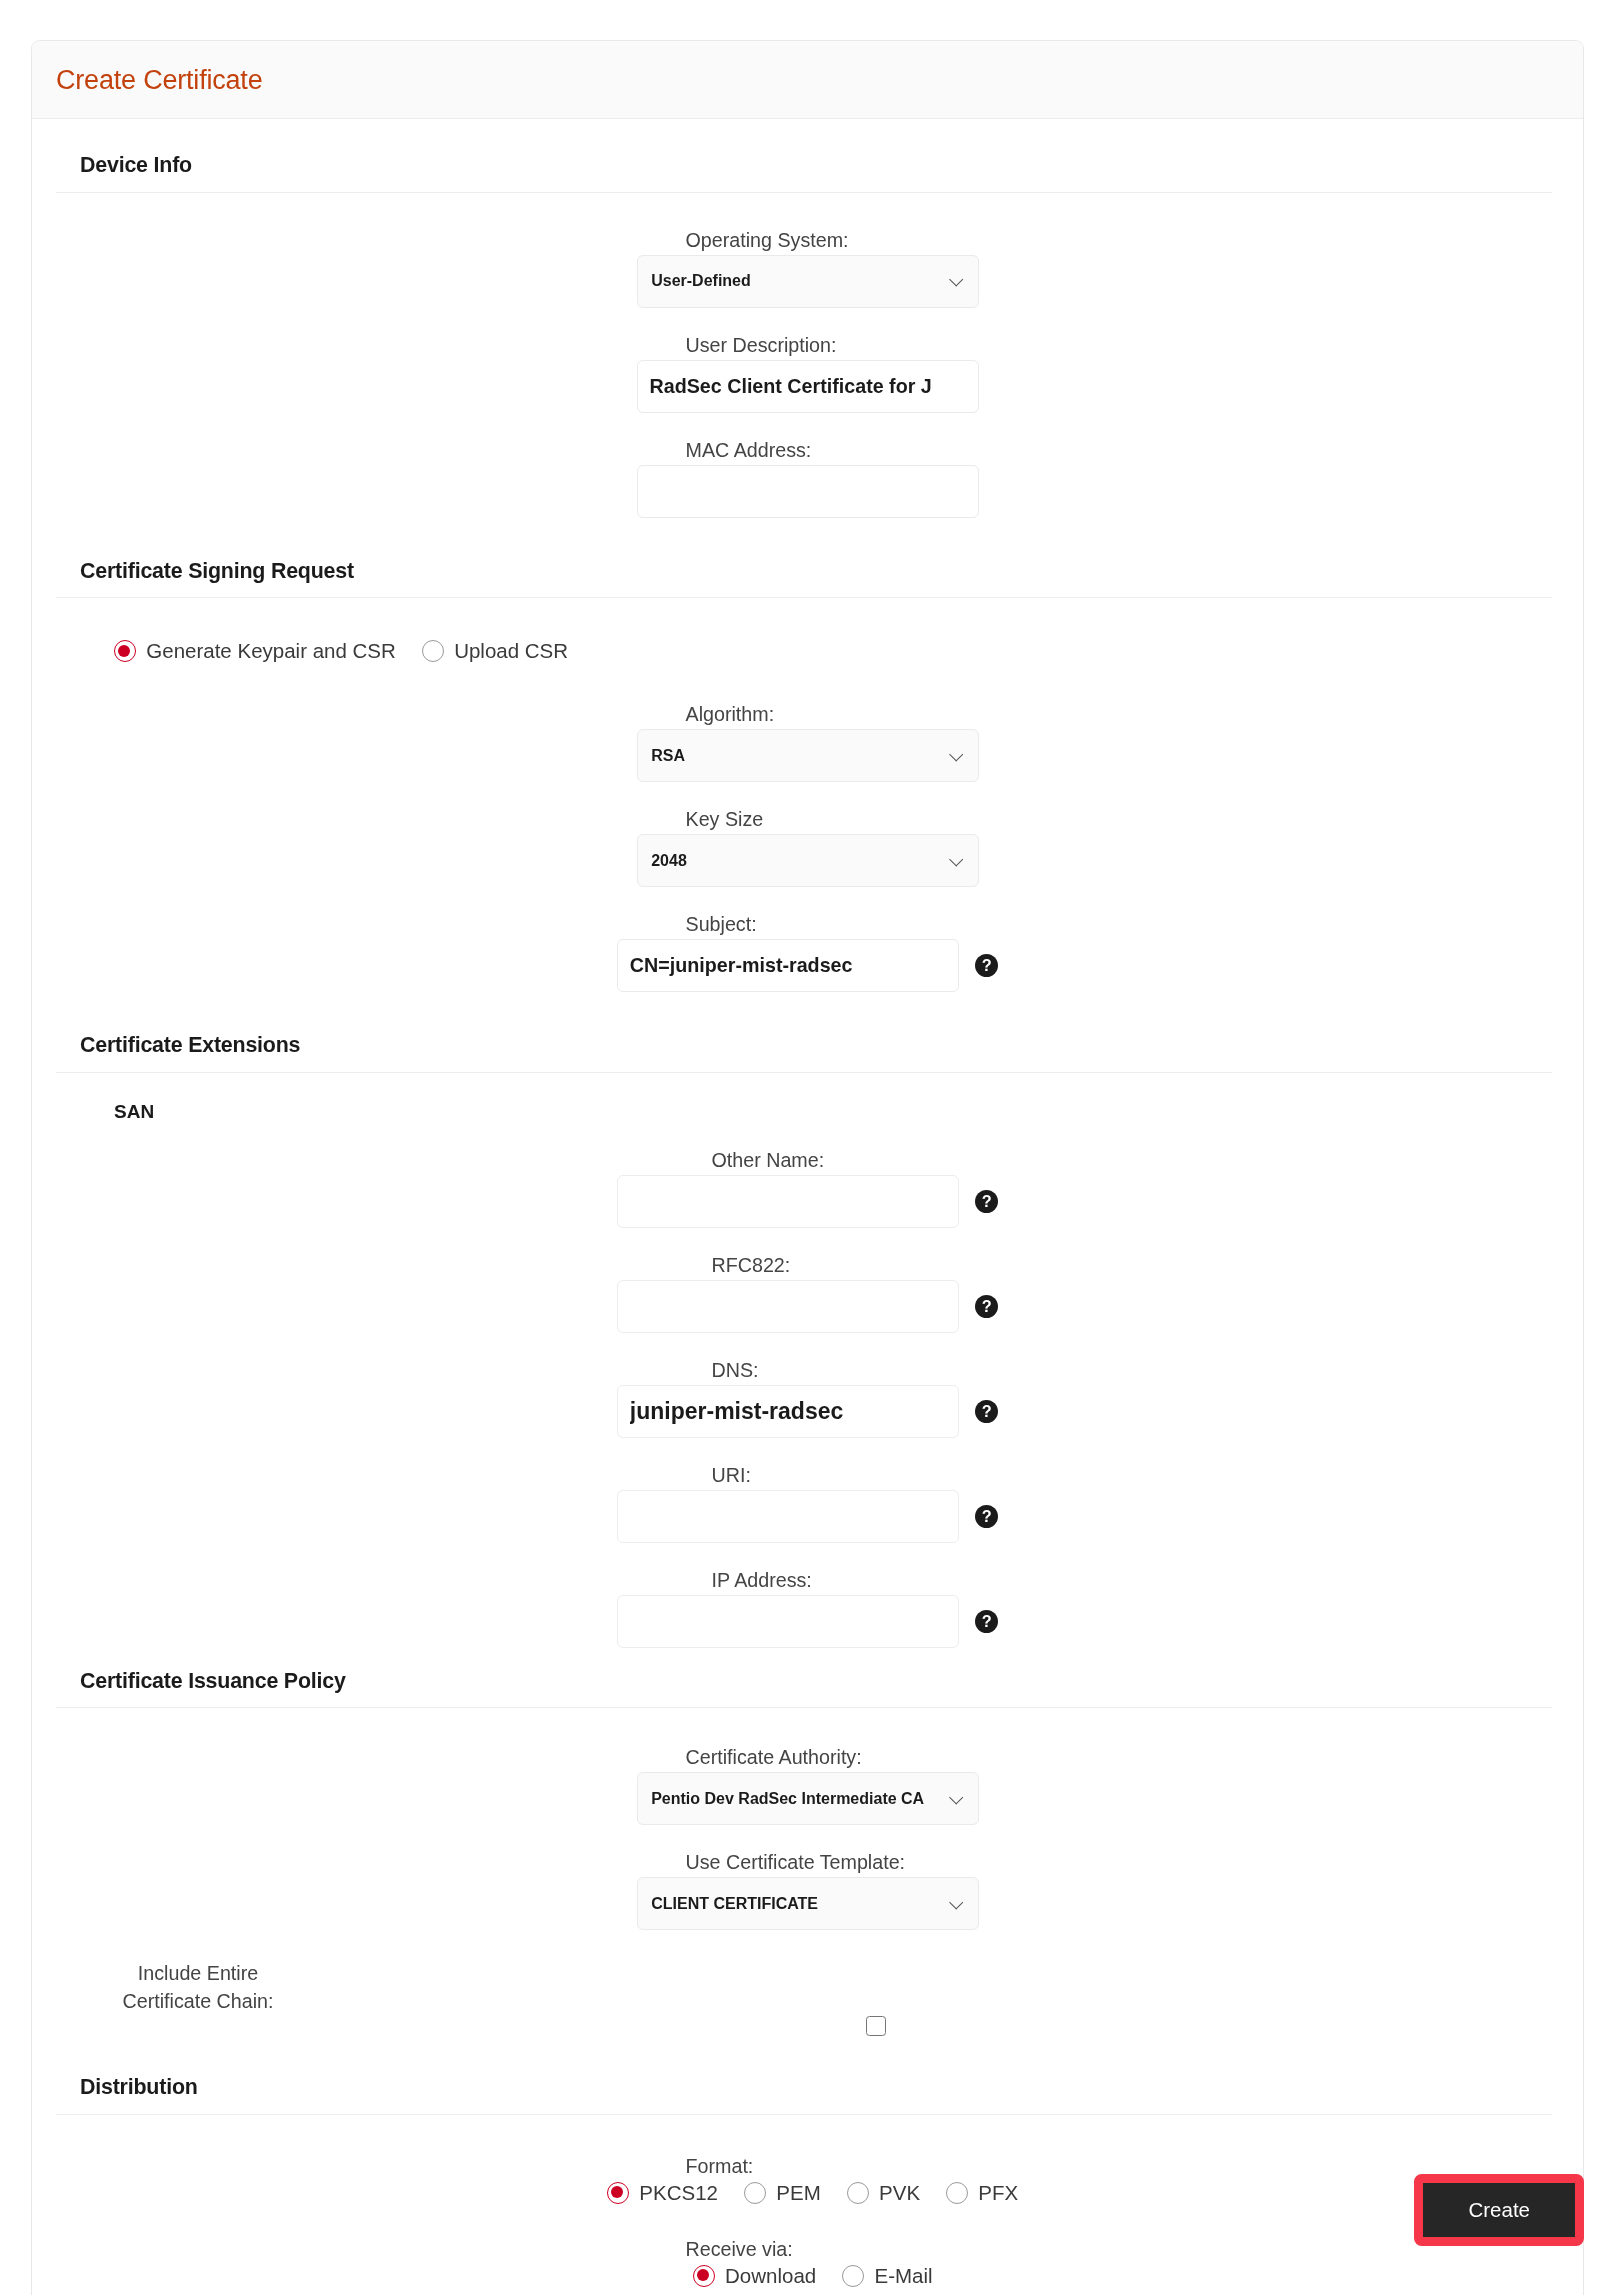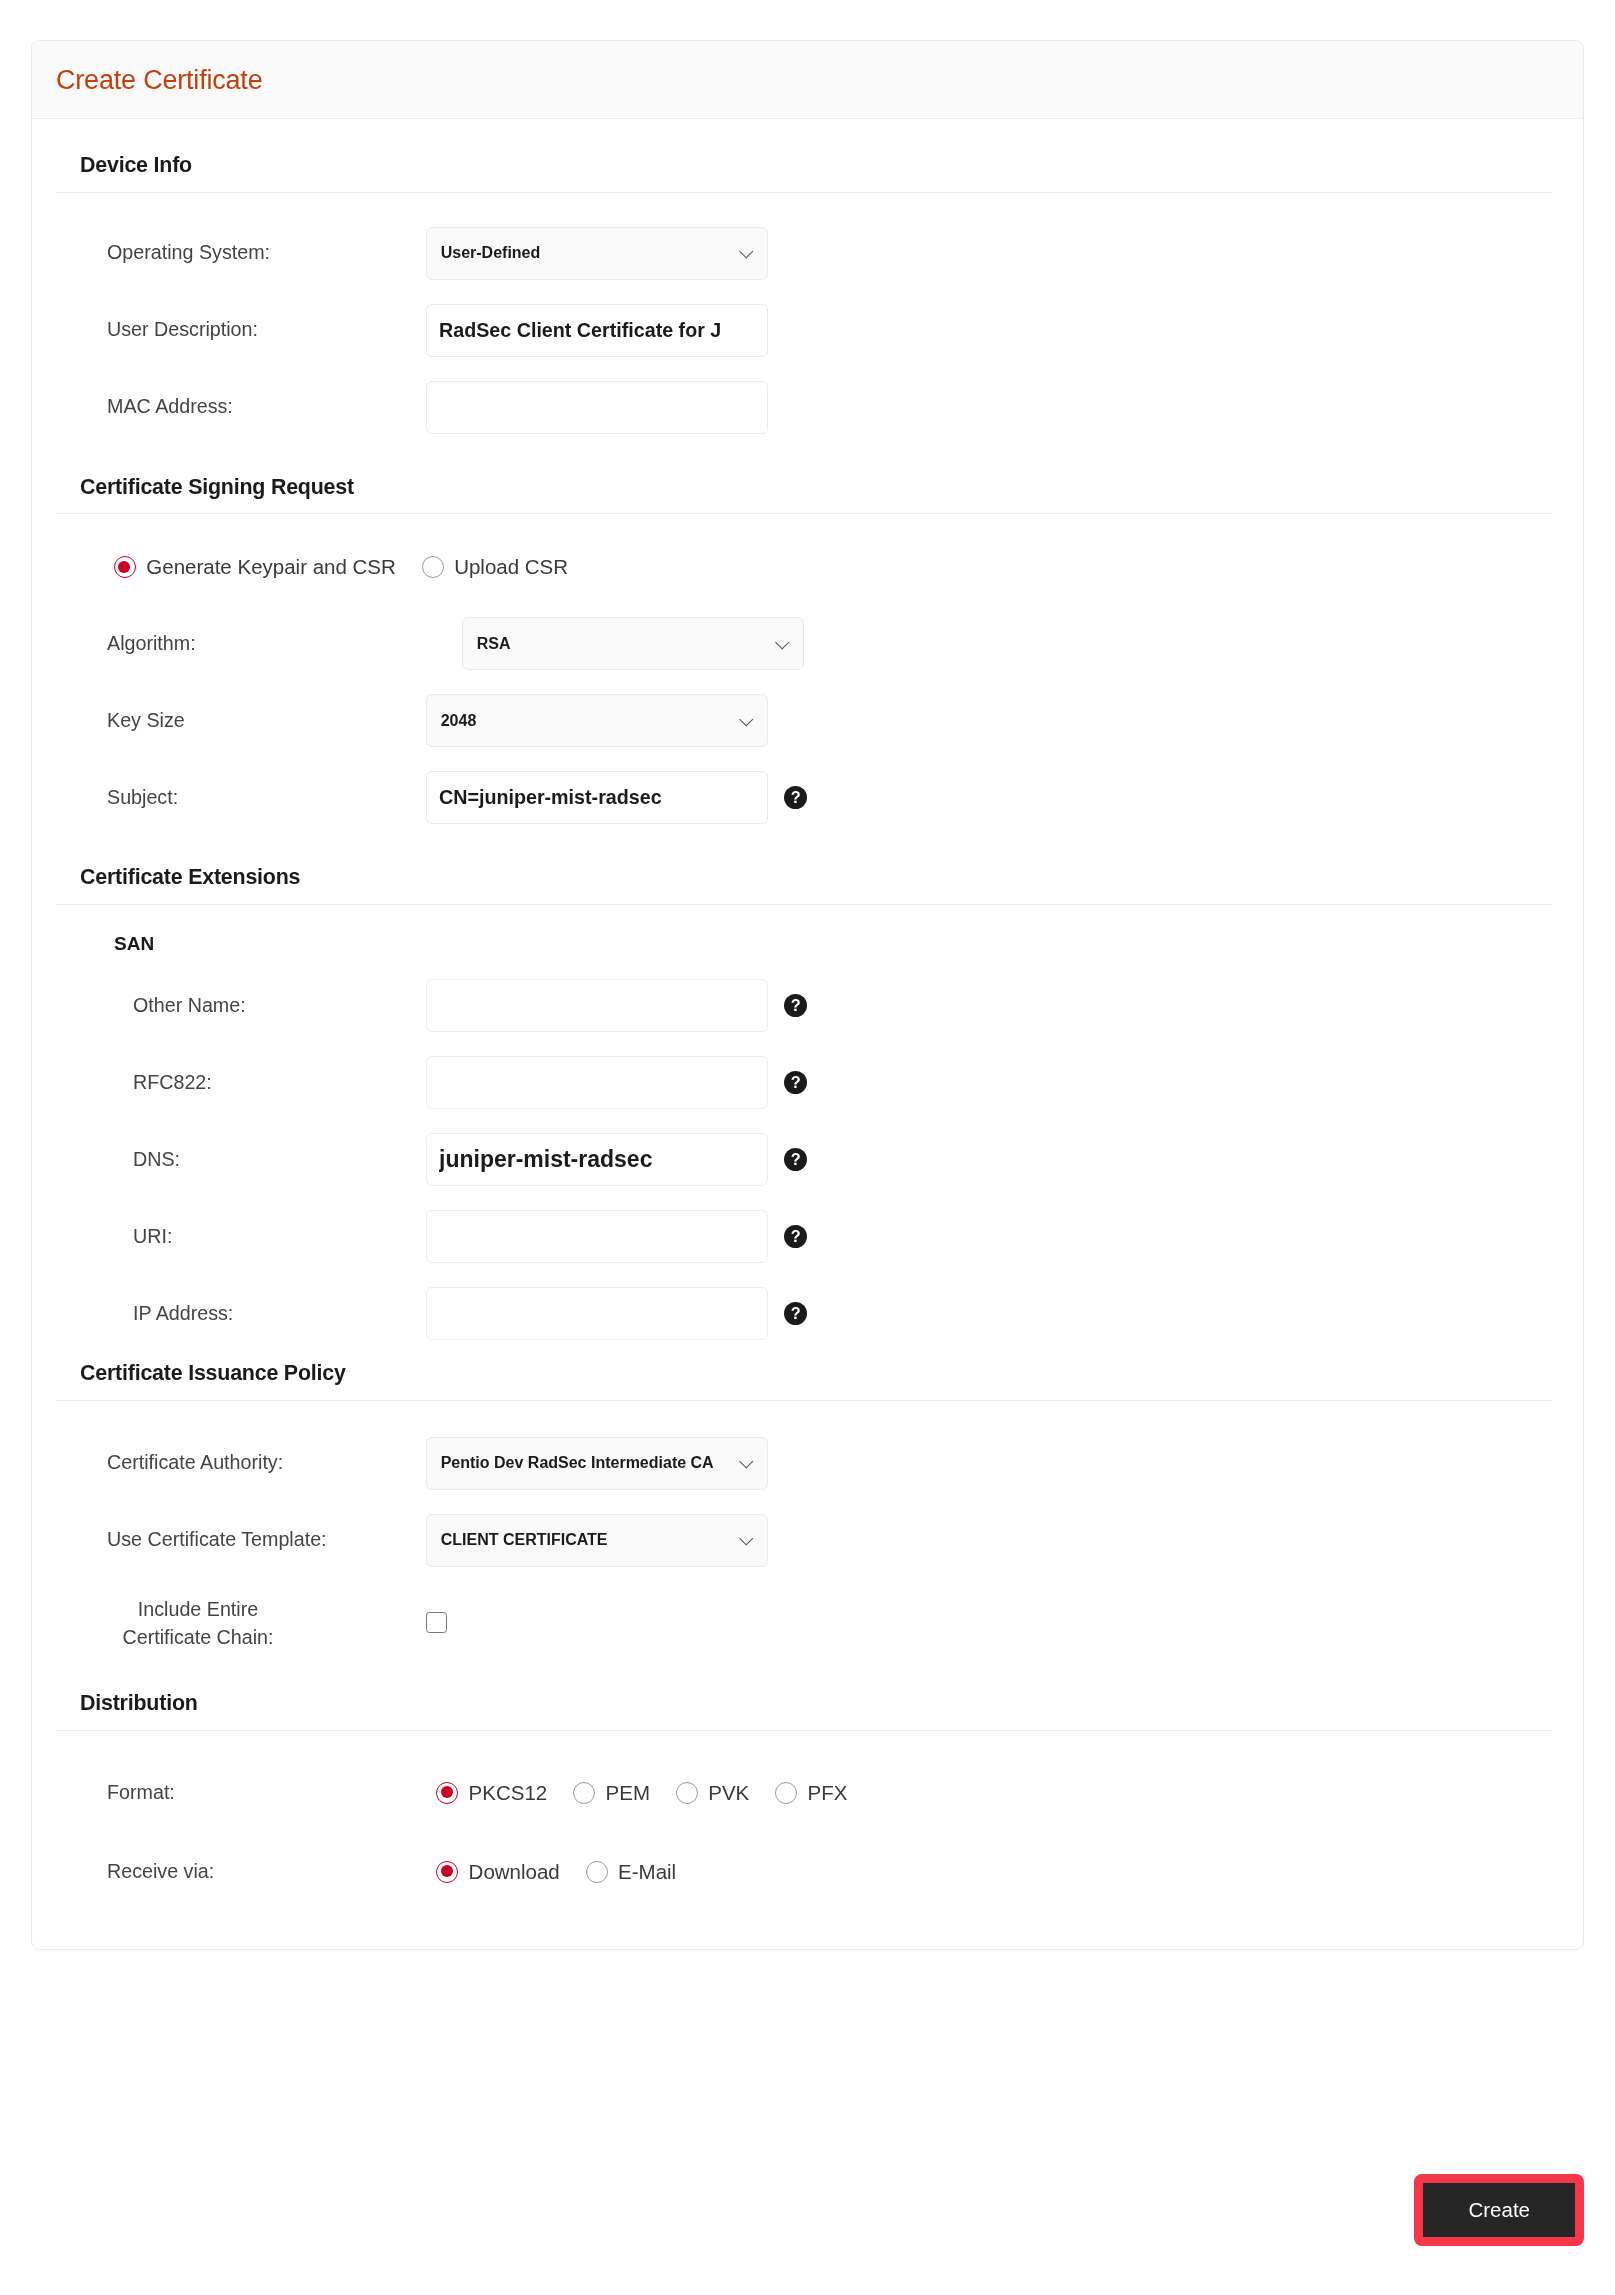--- a/index.html
+++ b/index.html
@@ -72,20 +72,21 @@
     margin-top: 28px;
     margin-bottom: 5.1px;
   }
 
   
   .row {
     display: flex;
     align-items: center;
     min-height: 48px;
     margin-top: 24px;
+    flex-direction: column;
   }
 
   .lbl {
     width: 394px;
     padding-left: 75px;
     font-size: 19.7px;
     color: #444444;
     font-weight: normal;
     line-height: 1.42;
   }
@@ -328,21 +329,21 @@
           <div class="radio-opt sel">
             <span class="radio-dot"></span>
             <span class="radio-txt">Generate Keypair and CSR</span>
           </div>
           <div class="radio-opt">
             <span class="radio-dot"></span>
             <span class="radio-txt">Upload CSR</span>
           </div>
         </div>
 
-        <div class="row" style="margin-top:38px;gap:36px;">
+        <div class="row" style="margin-top:38px;">
           <div class="lbl">Algorithm:</div>
           <div class="ctl">
             <div class="select">
               <span class="val">RSA</span>
               <span class="chev"></span>
             </div>
           </div>
         </div>
 
         <div class="row">

